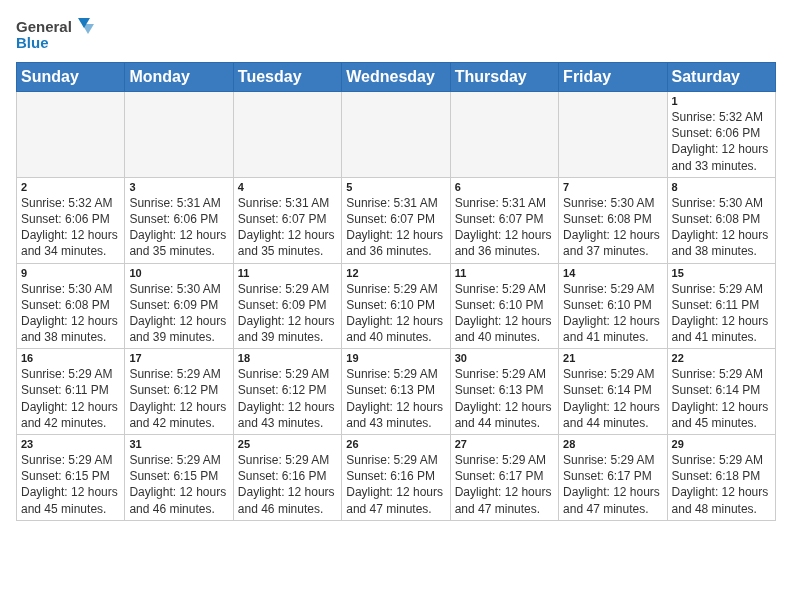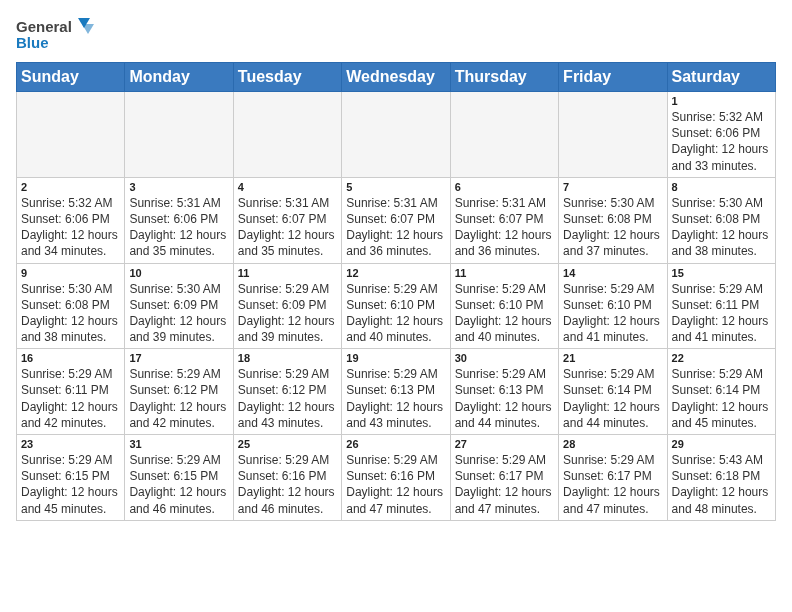--- a/index.html
+++ b/index.html
@@ -320,21 +320,21 @@
           </td>
           <td>
             <span class="day-num">28</span>
             <div class="day-info">Sunrise: 5:29 AM
 Sunset: 6:17 PM
 Daylight: 12 hours
 and 47 minutes.</div>
           </td>
           <td>
             <span class="day-num">29</span>
-            <div class="day-info">Sunrise: 5:43 AM
+            <div class="day-info">Sunrise: 5:29 AM
 Sunset: 6:18 PM
 Daylight: 12 hours
 and 48 minutes.</div>
           </td>
         </tr>
       </tbody>
   </table>
 </div>
 
 </body></html>

